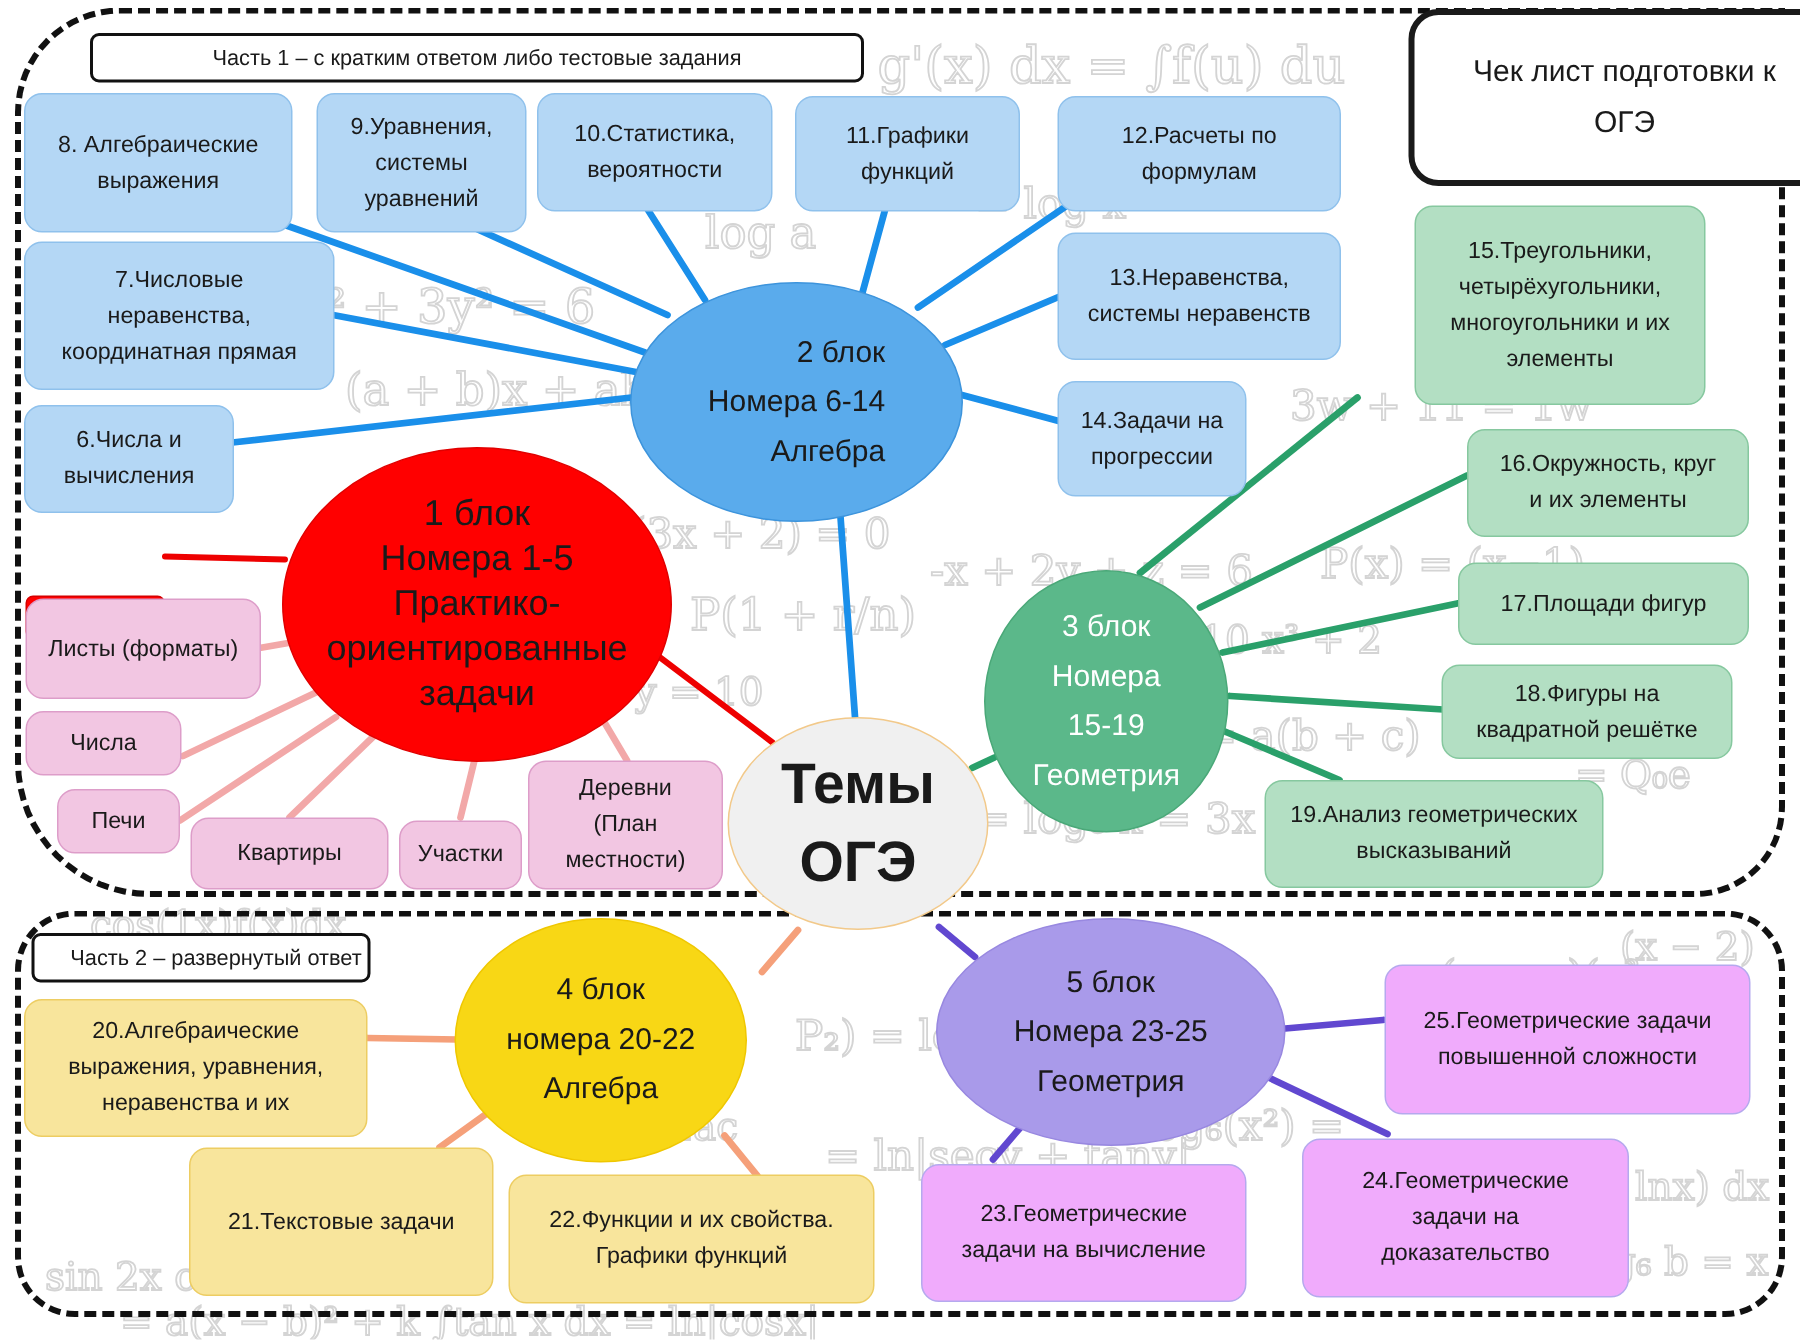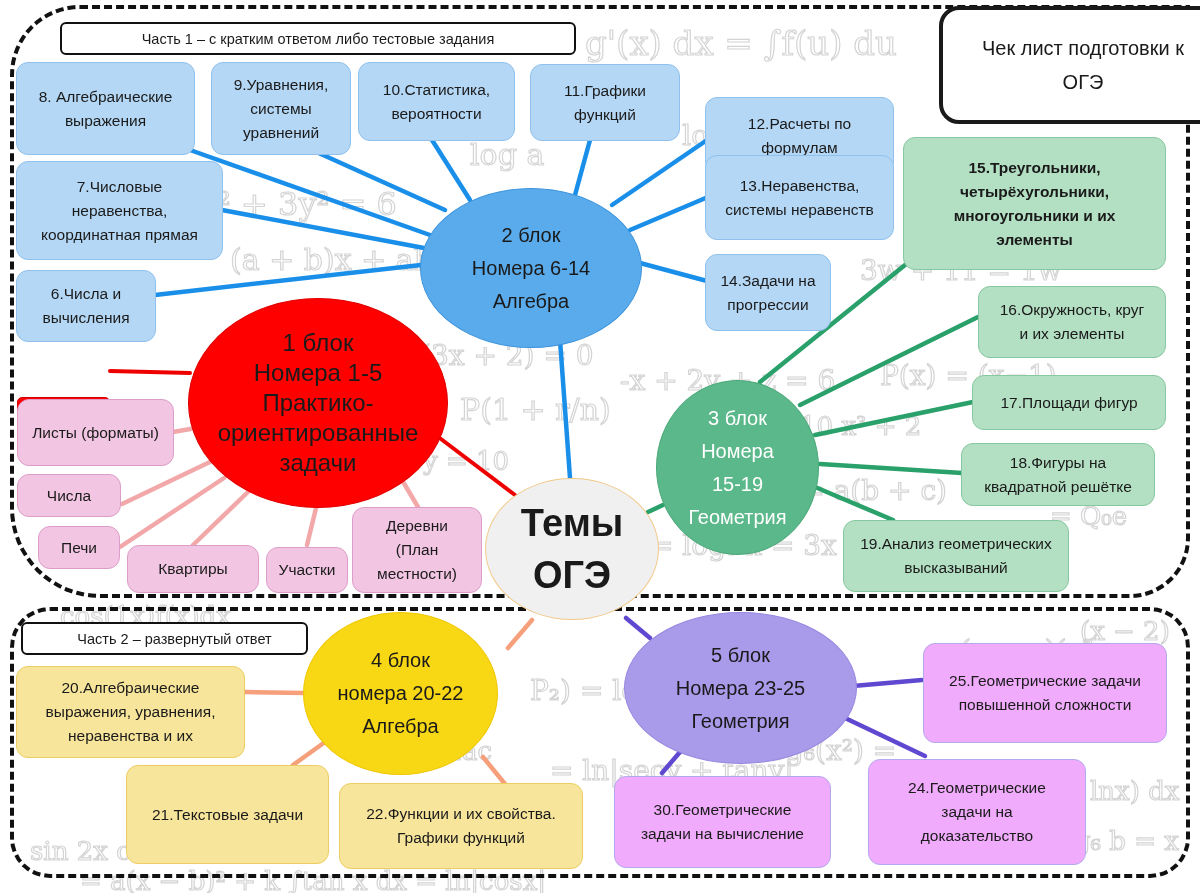--- a/index.html
+++ b/index.html
@@ -103,51 +103,51 @@
     <line x1="662" y1="773" x2="680" y2="752"></line>
   </g>
 </svg>
 
 <div class="frame" style="left:10px; top:5px; width:1180px; height:593px; border-radius:70px 0 60px 90px;"></div>
 <div class="frame" style="left:10px; top:607px; width:1180px; height:271px; border-radius:40px 40px 40px 40px;"></div>
 
 <div class="label-box" style="left:60px; top:22px; width:516px; height:33px;">
   <span>Часть 1 – с кратким ответом либо тестовые задания</span>
 </div>
-<div class="label-box" style="left:21px; top:622px; width:287px; height:33px;padding-left:20px;">
+<div class="label-box" style="left:21px; top:622px; width:226px; height:33px;padding-left:20px;">
   <span>Часть 2 – развернутый ответ</span>
 </div>
 
 <div class="title-box" style="left:904px; top:6px; width:288px; height:118px;">
   <span>Чек лист подготовки к
 ОГЭ</span>
 </div>
 
 <div class="box blue" style="left:16px; top:62px; width:179px; height:93px;"><span>8.  Алгебраические
 выражения</span></div>
 <div class="box blue" style="left:211px; top:62px; width:140px; height:93px;"><span>9.Уравнения,
 системы
 уравнений</span></div>
 <div class="box blue" style="left:358px; top:62px; width:157px; height:79px;"><span>10.Статистика,
 вероятности</span></div>
 <div class="box blue" style="left:530px; top:64px; width:150px; height:77px;"><span>11.Графики
 функций</span></div>
-<div class="box blue" style="left:705px; top:64px; width:189px; height:77px;margin-top:33px;"><span>12.Расчеты по
+<div class="box blue" style="left:705px; top:64px; width:189px; height:77px;"><span>12.Расчеты по
 формулам</span></div>
 <div class="box blue" style="left:16px; top:161px; width:207px; height:99px;"><span>7.Числовые
 неравенства,
 координатная прямая</span></div>
 <div class="box blue" style="left:705px; top:155px; width:189px; height:85px;"><span>13.Неравенства,
 системы неравенств</span></div>
 <div class="box blue" style="left:16px; top:270px; width:140px; height:72px;"><span>6.Числа и
 вычисления</span></div>
 <div class="box blue" style="left:705px; top:254px; width:126px; height:77px;"><span>14.Задачи на
 прогрессии</span></div>
 
-<div class="box green" style="left:903px; top:137px; width:263px; height:133px;font-weight:bold;"><span>15.Треугольники,
+<div class="box green" style="left:943px; top:137px; width:194px; height:133px;"><span>15.Треугольники,
 четырёхугольники,
 многоугольники и их
 элементы</span></div>
 <div class="box green" style="left:978px; top:286px; width:188px; height:72px;"><span>16.Окружность, круг
 и их элементы</span></div>
 <div class="box green" style="left:972px; top:375px; width:194px; height:55px;"><span>17.Площади фигур</span></div>
 <div class="box green" style="left:961px; top:443px; width:194px; height:63px;"><span>18.Фигуры на
 квадратной решётке</span></div>
 <div class="box green" style="left:843px; top:520px; width:226px; height:72px;"><span>19.Анализ геометрических
 высказываний</span></div>
@@ -162,36 +162,36 @@
 (План
 местности)</span></div>
 
 <div class="box yellow" style="left:16px; top:666px; width:229px; height:92px;"><span>20.Алгебраические
 выражения, уравнения,
 неравенства и их</span></div>
 <div class="box yellow" style="left:126px; top:765px; width:203px; height:99px;"><span>21.Текстовые задачи</span></div>
 <div class="box yellow" style="left:339px; top:783px; width:244px; height:86px;"><span>22.Функции и их свойства.
 Графики функций</span></div>
 
-<div class="box purple" style="left:614px; top:776px; width:217px; height:92px;"><span>30.Геометрические
+<div class="box purple" style="left:614px; top:776px; width:217px; height:92px;"><span>23.Геометрические
 задачи на вычисление</span></div>
 <div class="box purple" style="left:868px; top:759px; width:218px; height:106px;"><span>24.Геометрические
 задачи на
 доказательство</span></div>
 <div class="box purple" style="left:923px; top:643px; width:244px; height:100px;"><span>25.Геометрические задачи
 повышенной сложности</span></div>
 
 <div class="node" style="left:188px; top:298px; width:260px; height:210px; background:#ff0000; border:1.5px solid #e00000;">
   <span style="font-size:24px; line-height:30px;">1 блок
 Номера 1-5
 Практико-
 ориентированные
 задачи</span>
 </div>
-<div class="node" style="left:420px; top:188px; width:222px; height:160px; background:#5aabec; border:1.5px solid #3d94dc;">
+<div class="node" style="left:420px; top:188px; width:222px; height:160px; background:#5aabec; border:1.5px solid #3d94dc;text-align:right;">
   <span>2 блок
 Номера 6-14
 Алгебра</span>
 </div>
 <div class="node" style="left:656px; top:380px; width:163px; height:175px; background:#5bb88a; border:1.5px solid #4aa878; color:#ffffff;">
   <span>3 блок
 Номера
 15-19
 Геометрия</span>
 </div>

